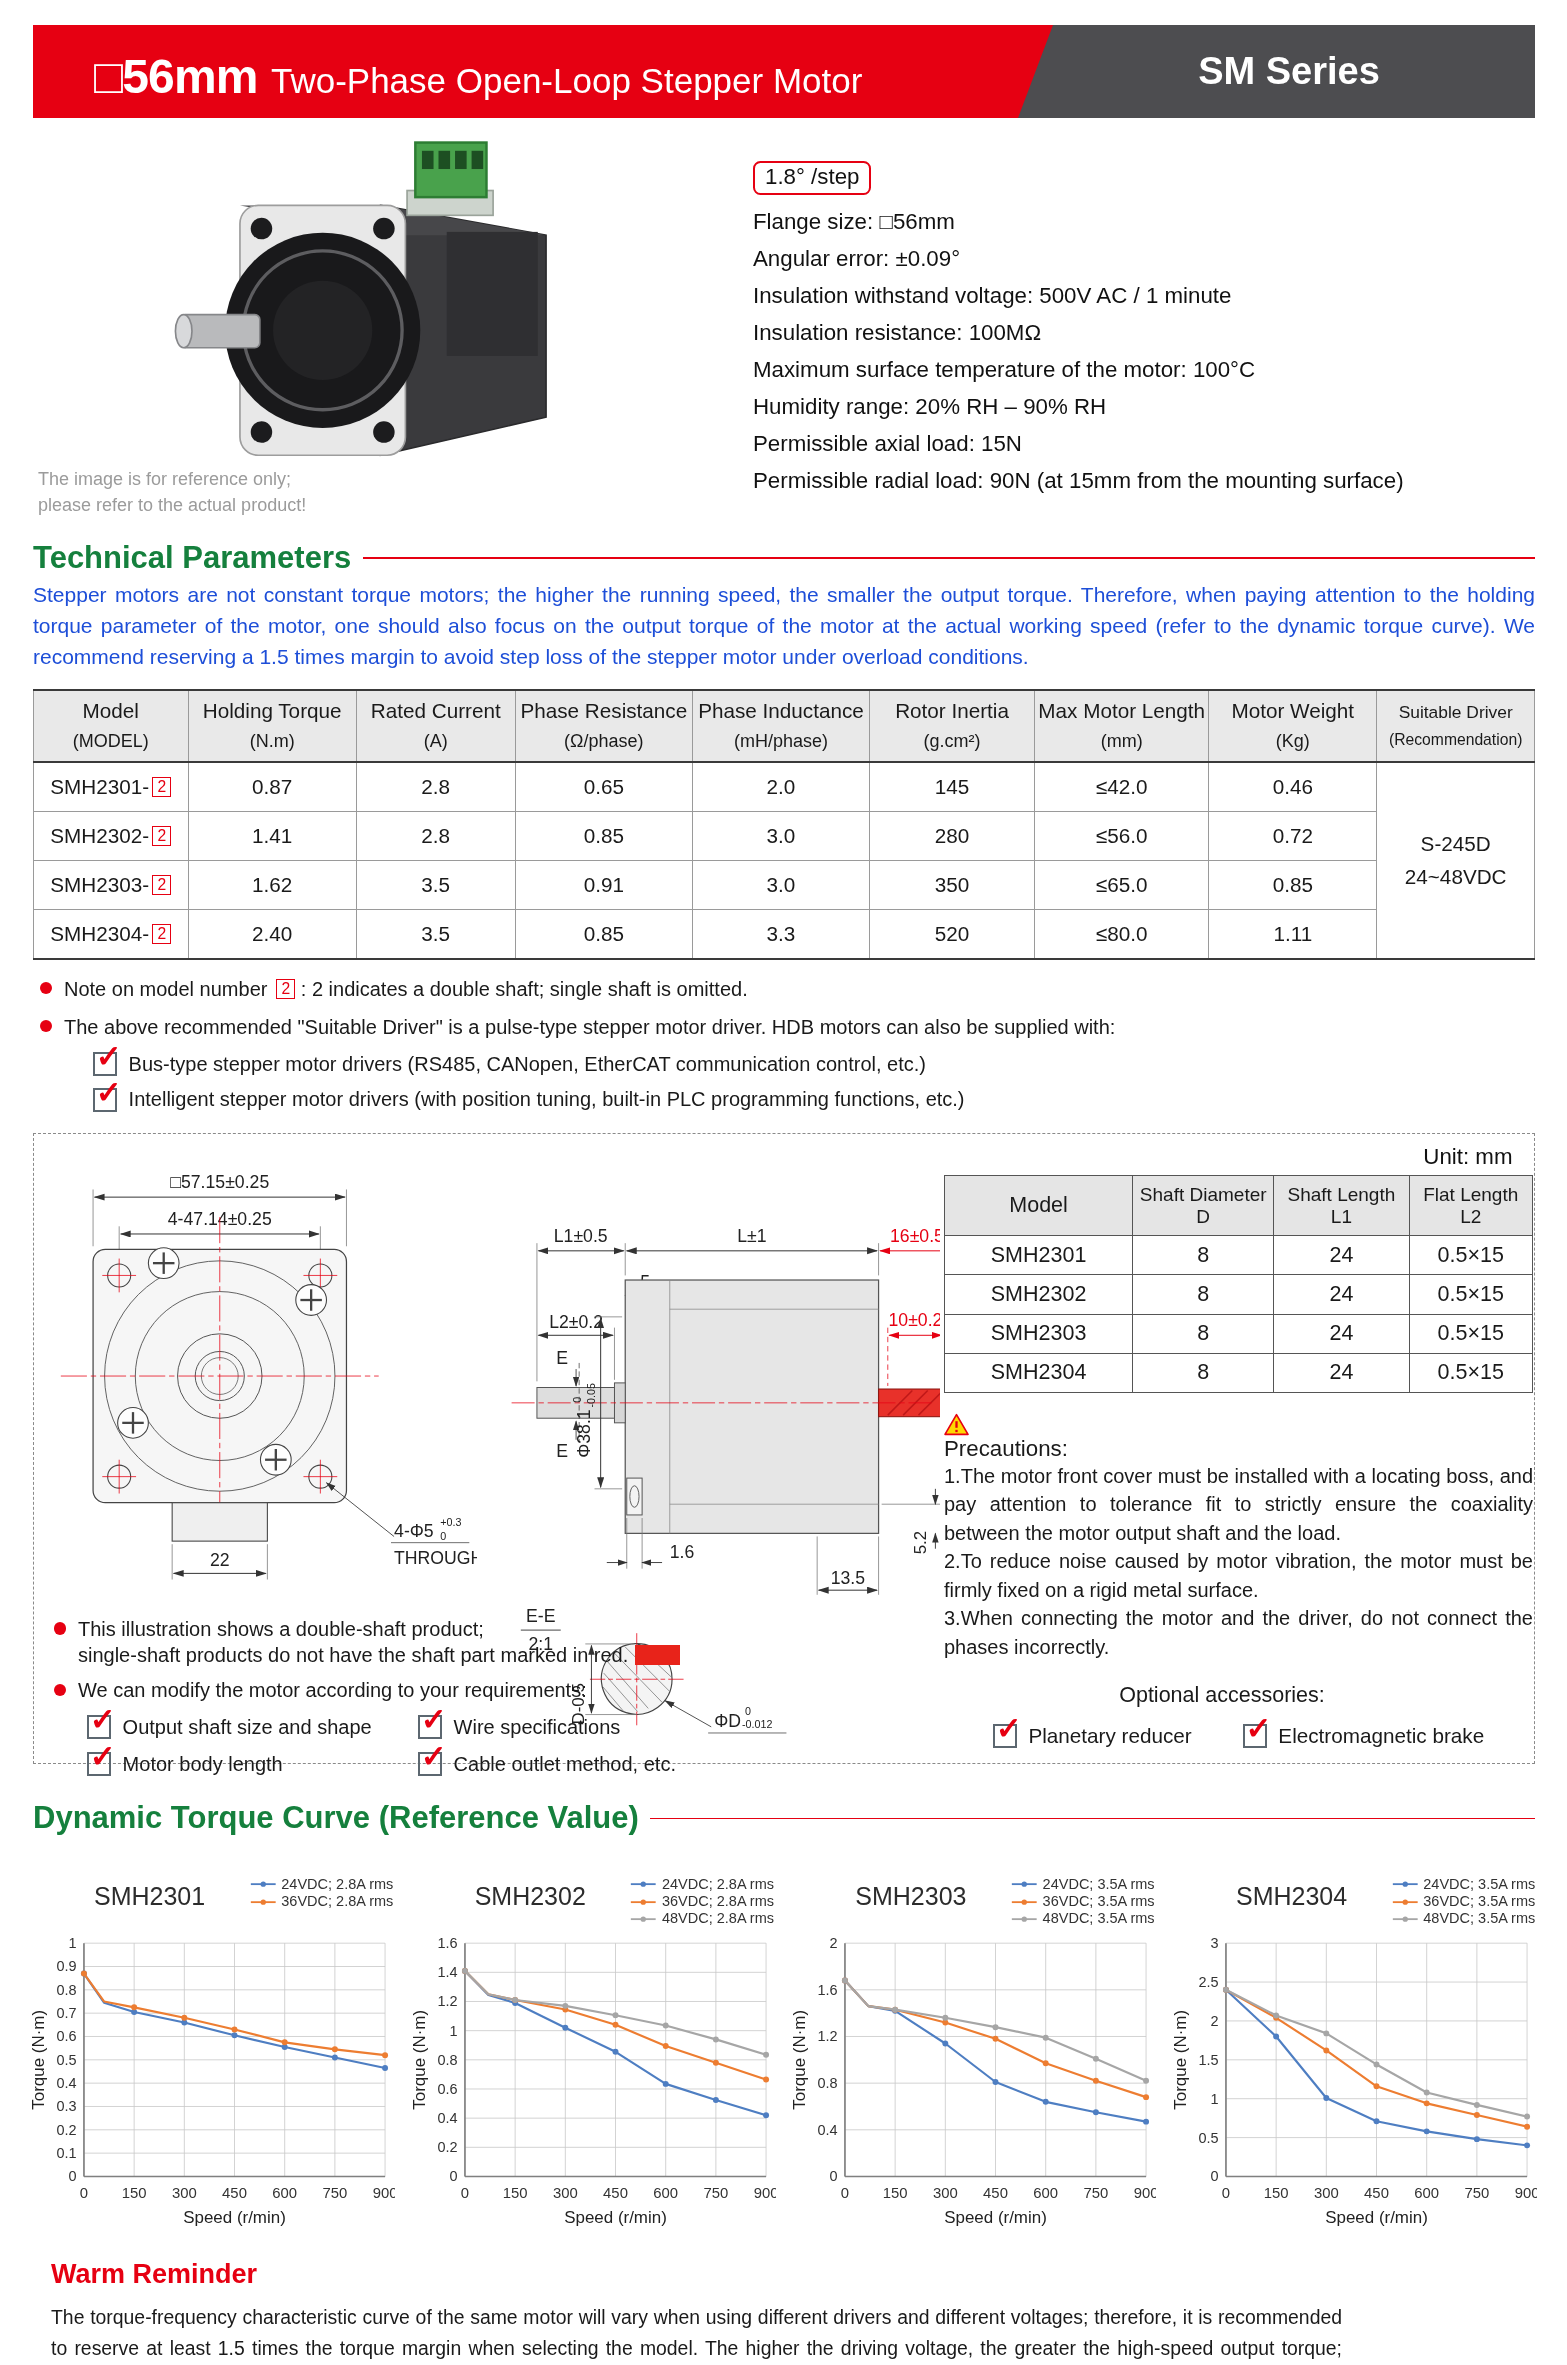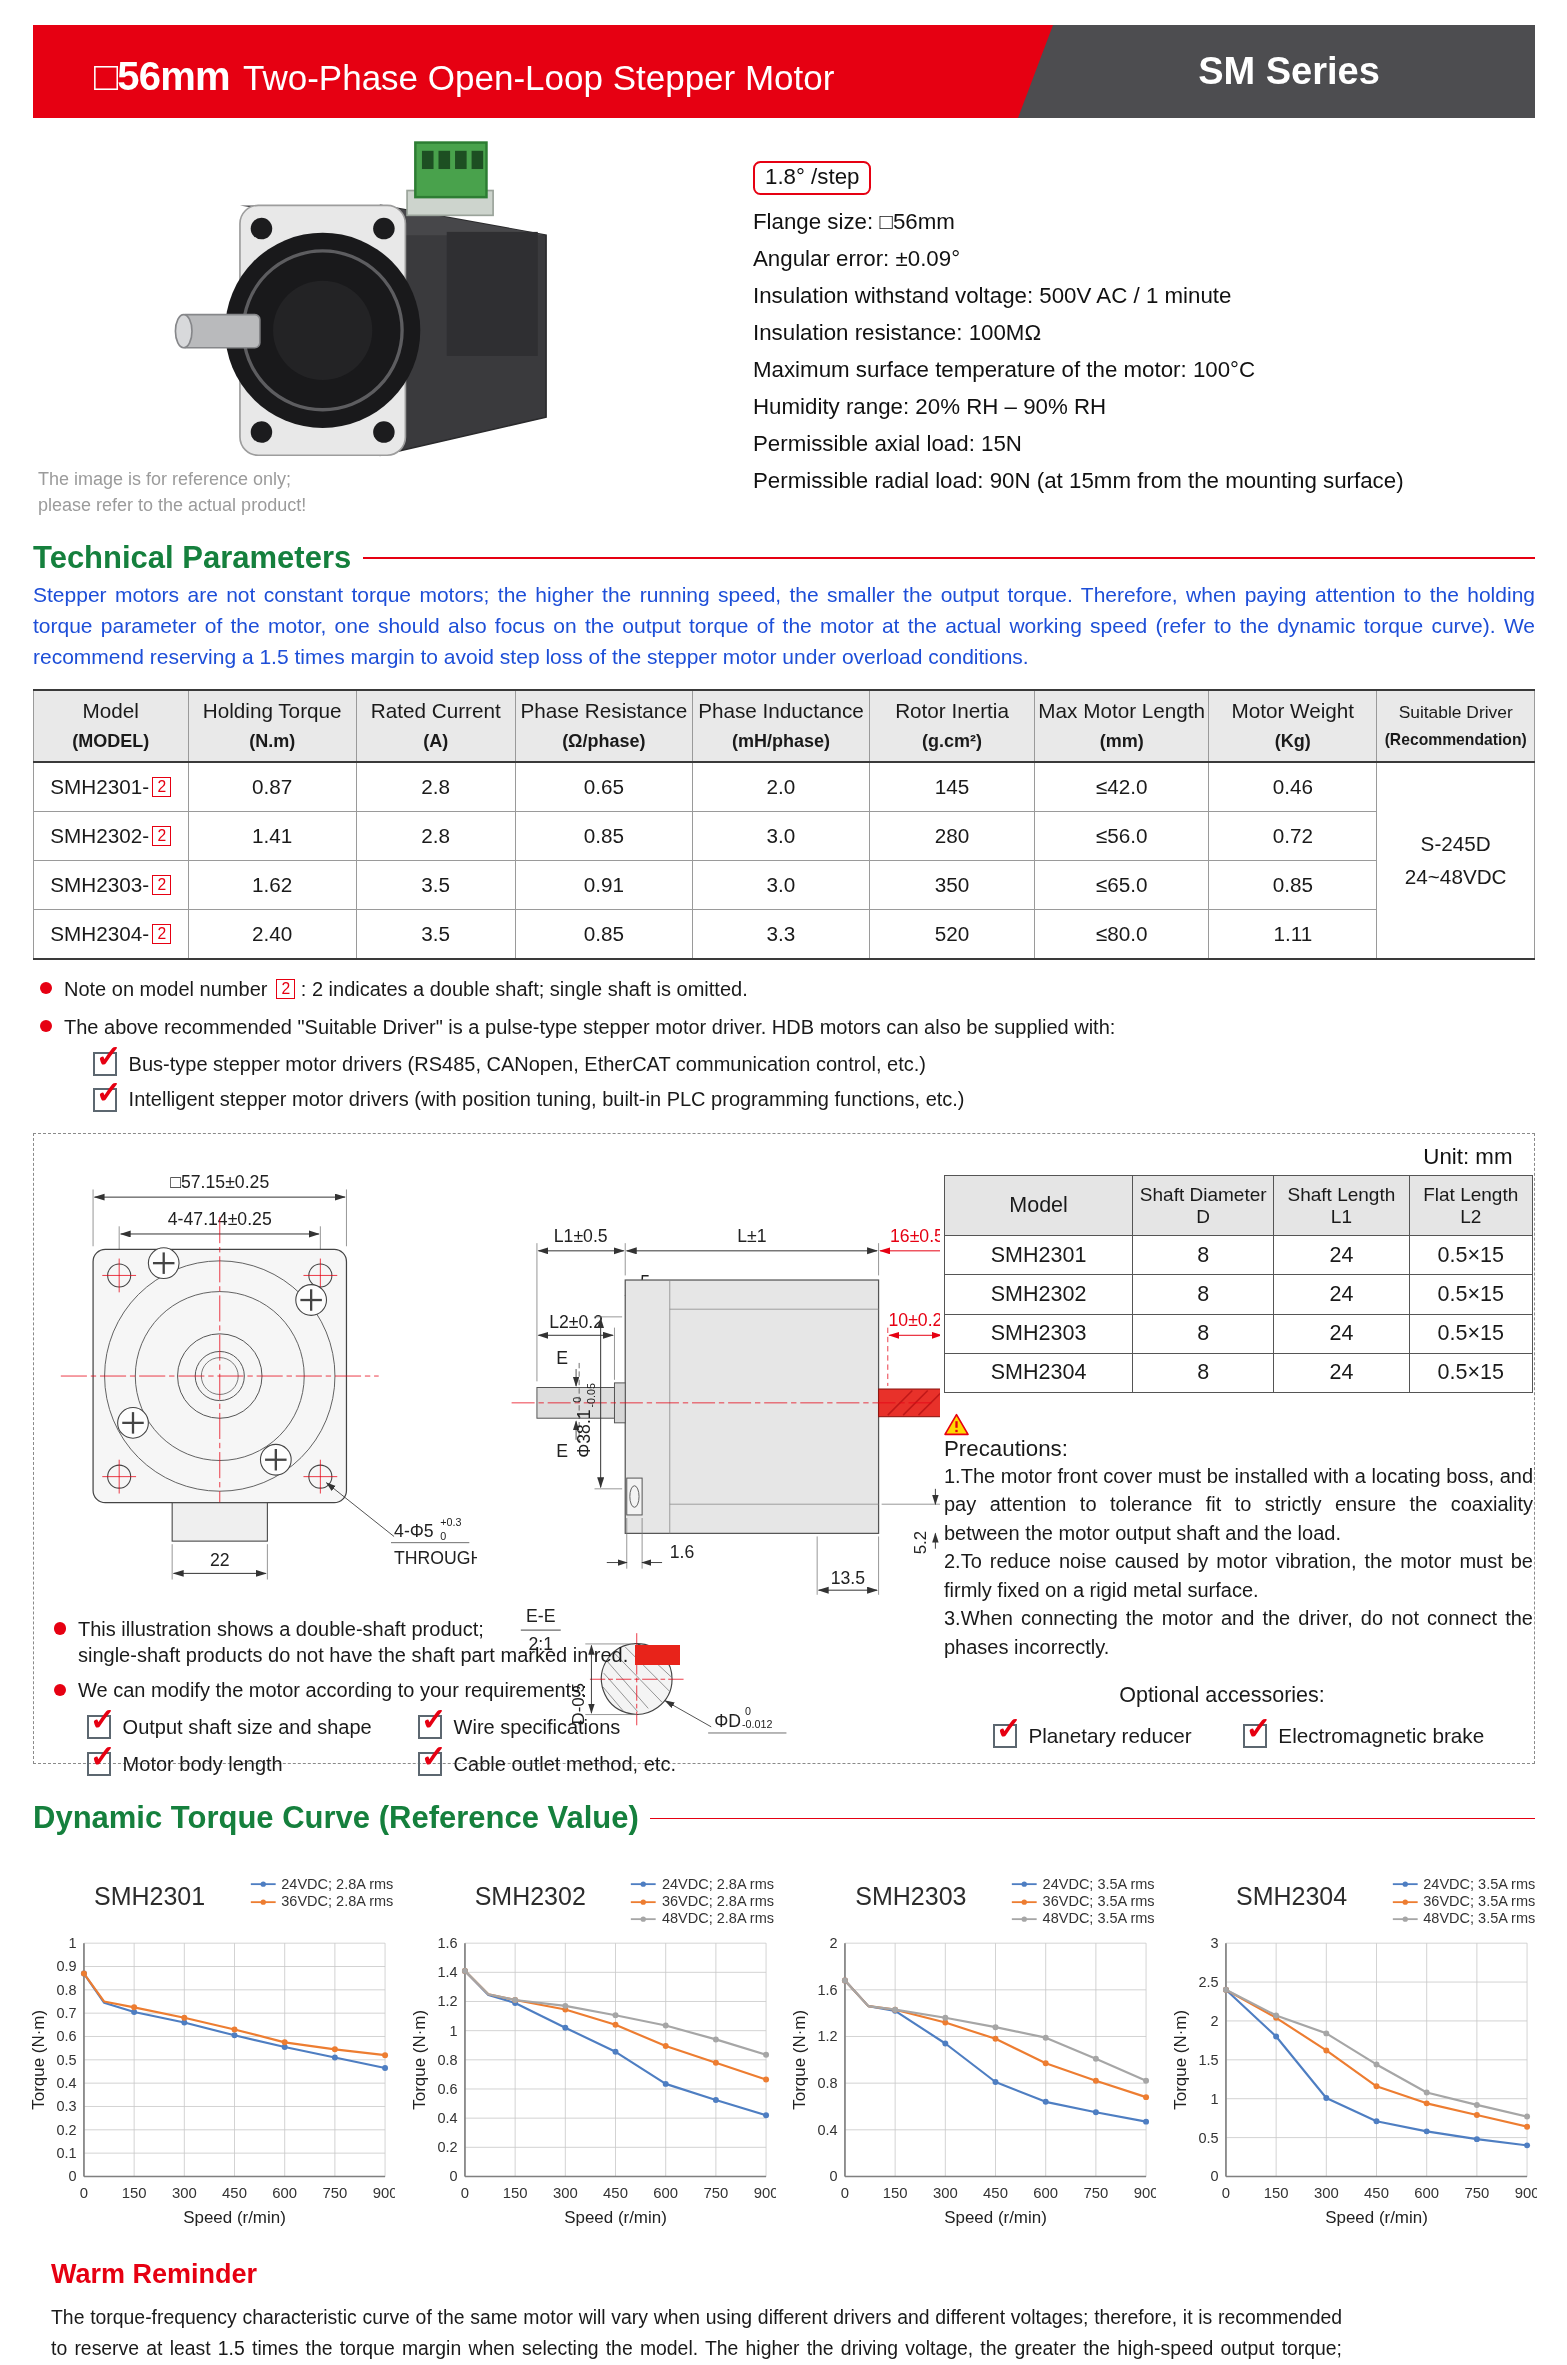--- a/index.html
+++ b/index.html
@@ -4,21 +4,21 @@
 <style>
   html,body{margin:0;padding:0;background:#fff;}
   body{width:1568px;height:2366px;overflow:hidden;font-family:"Liberation Sans",sans-serif;color:#1a1a1a;position:relative;}
   .page{position:relative;width:1568px;height:2366px;}
 
   
   .banner{position:relative;height:93px;margin:25px 33px 0 33px;background:#e60012;overflow:hidden;}
   .banner-right{position:absolute;top:0;right:0;bottom:0;width:517px;background:#4d4d50;
     clip-path:polygon(35px 0,100% 0,100% 100%,0 100%);display:flex;align-items:center;justify-content:center;}
   .banner-left{position:absolute;left:35px;top:0;bottom:0;display:flex;align-items:baseline;padding-top:11.6px;}
-  .t-size{color:#fff;font-size:40px;font-weight:bold;letter-spacing:-0.8px;line-height:79px;padding-left:26px;}
+  .t-size{color:#fff;font-size:48px;font-weight:bold;letter-spacing:-0.8px;line-height:79px;padding-left:26px;}
   .t-main{color:#fff;font-size:35px;margin-left:13.2px;line-height:79px;}
   .t-series{color:#fff;font-size:38px;font-weight:bold;margin-left:25px;}
 
   
   .product{display:flex;margin:8.3px 33px 0 33px;height:414px;}
   .prod-left{width:720px;position:relative;}
   .prod-caption{position:absolute;left:5px;bottom:21.5px;color:#9b9b9b;font-size:18px;line-height:26.5px;}
   .prod-right{flex:1;padding-top:35px;}
   .step-badge{display:inline-block;border:2.1px solid #e60012;border-radius:7.4px;padding:0.8px 10px 2.5px 10px;font-size:22.3px;color:#111;margin-bottom:8.3px;}
   .spec-line{font-size:22.3px;line-height:37px;color:#111;}
@@ -31,21 +31,21 @@
   .intro{margin:3px 33px 0 33px;font-size:21px;line-height:31px;text-align:justify;color:#1d4ed8;}
 
   
   table.spec{border-collapse:collapse;table-layout:fixed;width:1502px;margin:16.5px 33px 0 33px;}
   table.spec col.c0{width:10.3%}table.spec col.c1{width:11.2%}table.spec col.c2{width:10.6%}
   table.spec col.c3{width:11.8%}table.spec col.c4{width:11.8%}table.spec col.c5{width:11.0%}
   table.spec col.c6{width:11.6%}table.spec col.c7{width:11.2%}table.spec col.c8{width:10.5%}
   table.spec th{background:#e9e9e9;border-top:2.5px solid #3a3a3a;border-bottom:2.5px solid #3a3a3a;
     border-left:0.8px solid #9a9a9a;border-right:0.8px solid #9a9a9a;padding:8.3px 1.7px;}
   table.spec th .h1{font-size:20.7px;font-weight:normal;}
-  table.spec th .h2{font-size:18px;font-weight:bold;margin-top:8.3px;}
+  table.spec th .h2{font-size:18px;font-weight:normal;margin-top:8.3px;}
   table.spec th.drv .h1{font-size:17.4px;}table.spec th.drv .h2{font-size:15.7px;}
   table.spec td{border:0.8px solid #9a9a9a;text-align:center;font-size:20.7px;height:46px;}
   table.spec tr:last-child td{border-bottom:2.5px solid #3a3a3a;}
   table.spec td.drvcell{border-bottom:2.5px solid #3a3a3a;font-size:20.7px;line-height:33px;}
   .badge2{display:inline-block;border:1.7px solid #e60012;color:#e60012;font-size:15.7px;line-height:18px;padding:0 4.1px;margin-left:3.3px;vertical-align:1.7px;}
 
   
   .notes{margin:15px 40px 0 40px;}
   .note-row{display:flex;font-size:20px;line-height:28px;margin-top:10px;}
   .dot{width:12.4px;height:12.4px;border-radius:50%;background:#e60012;margin:7.4px 11.6px 0 0;flex:none;}

